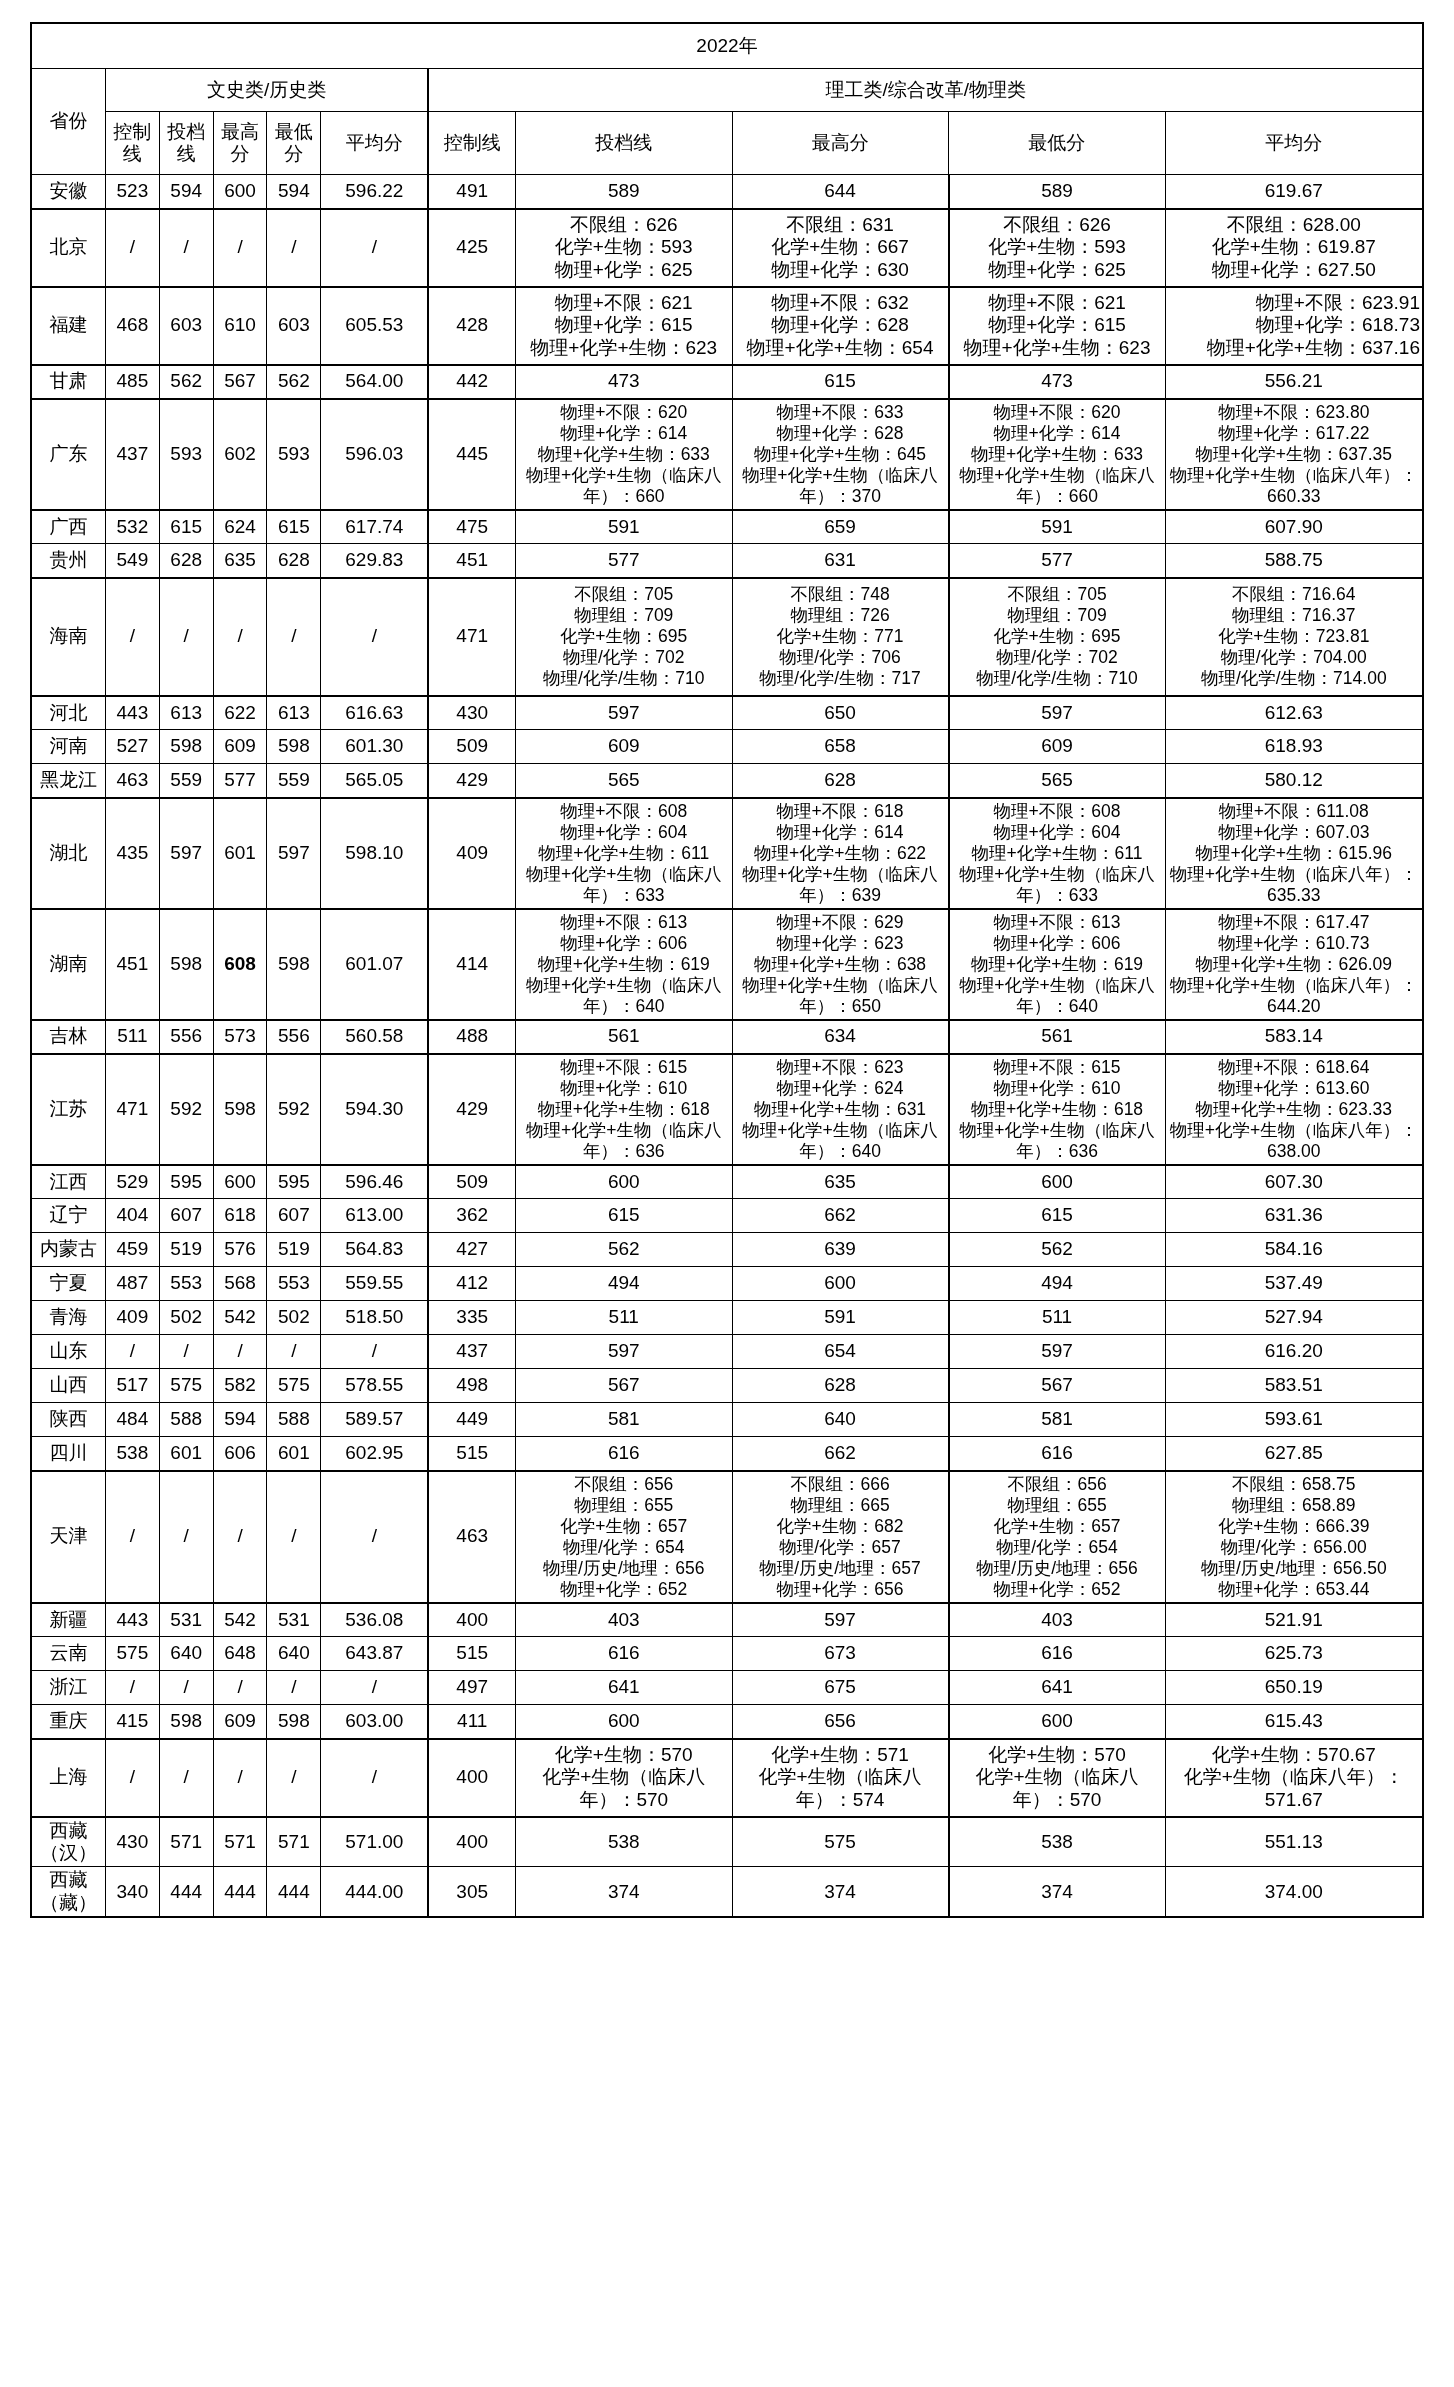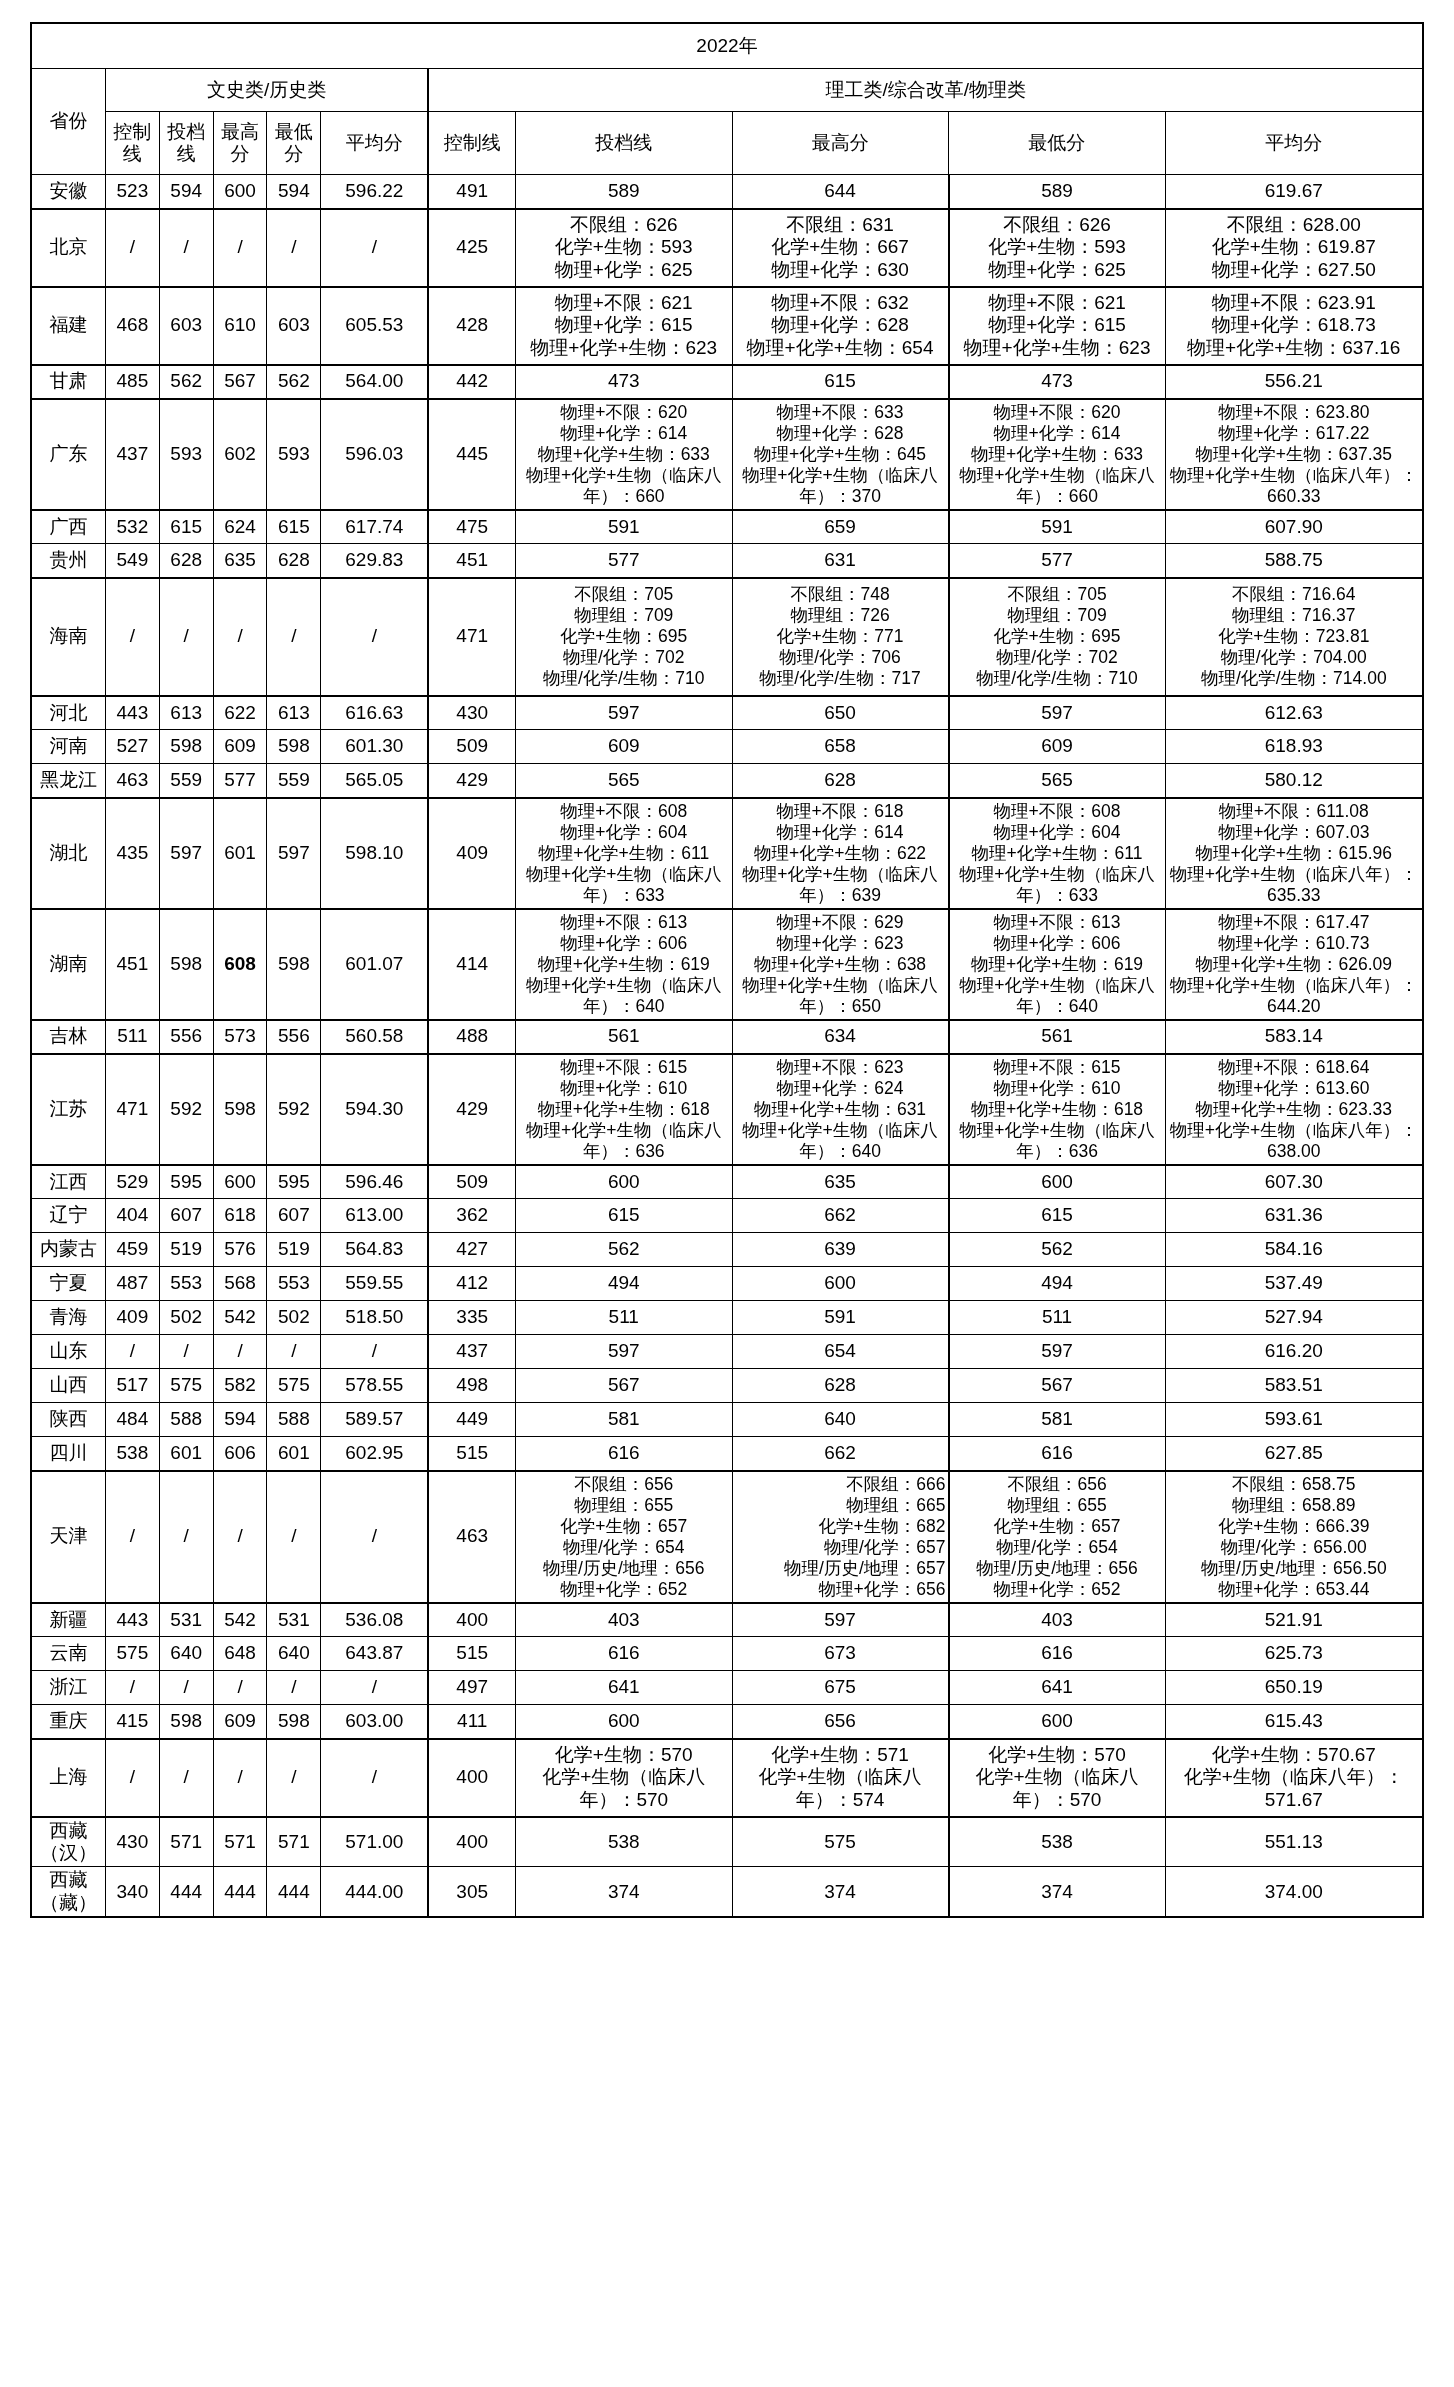--- a/index.html
+++ b/index.html
@@ -180,21 +180,21 @@
               <span>物理+化学+生物：654</span>
             </span>
           </td>
           <td class="multi thick-left thick-bottom" style="border-top: 2px solid rgb(0, 0, 0);">
             <span class="stack">
               <span>物理+不限：621</span>
               <span>物理+化学：615</span>
               <span>物理+化学+生物：623</span>
             </span>
           </td>
-          <td class="multi thick-bottom" style="border-top: 2px solid rgb(0, 0, 0);">
+          <td class="multi thick-bottom" style="border-top: 2px solid rgb(0, 0, 0); text-align: right;">
             <span class="stack">
               <span>物理+不限：623.91</span>
               <span>物理+化学：618.73</span>
               <span>物理+化学+生物：637.16</span>
             </span>
           </td>
         </tr>
         <tr style="height: 34px;">
           <td class="prov">甘肃</td>
           <td class="num">485</td>
@@ -623,21 +623,21 @@
           <td class="multi tight thick-bottom" style="border-top: 2px solid rgb(0, 0, 0);">
             <span class="stack">
               <span>不限组：656</span>
               <span>物理组：655</span>
               <span>化学+生物：657</span>
               <span>物理/化学：654</span>
               <span>物理/历史/地理：656</span>
               <span>物理+化学：652</span>
             </span>
           </td>
-          <td class="multi tight thick-bottom" style="border-top: 2px solid rgb(0, 0, 0); text-align: right;">
+          <td class="multi tight thick-bottom" style="border-top: 2px solid rgb(0, 0, 0);">
             <span class="stack">
               <span>不限组：666</span>
               <span>物理组：665</span>
               <span>化学+生物：682</span>
               <span>物理/化学：657</span>
               <span>物理/历史/地理：657</span>
               <span>物理+化学：656</span>
             </span>
           </td>
           <td class="multi tight thick-left thick-bottom" style="border-top: 2px solid rgb(0, 0, 0);">

